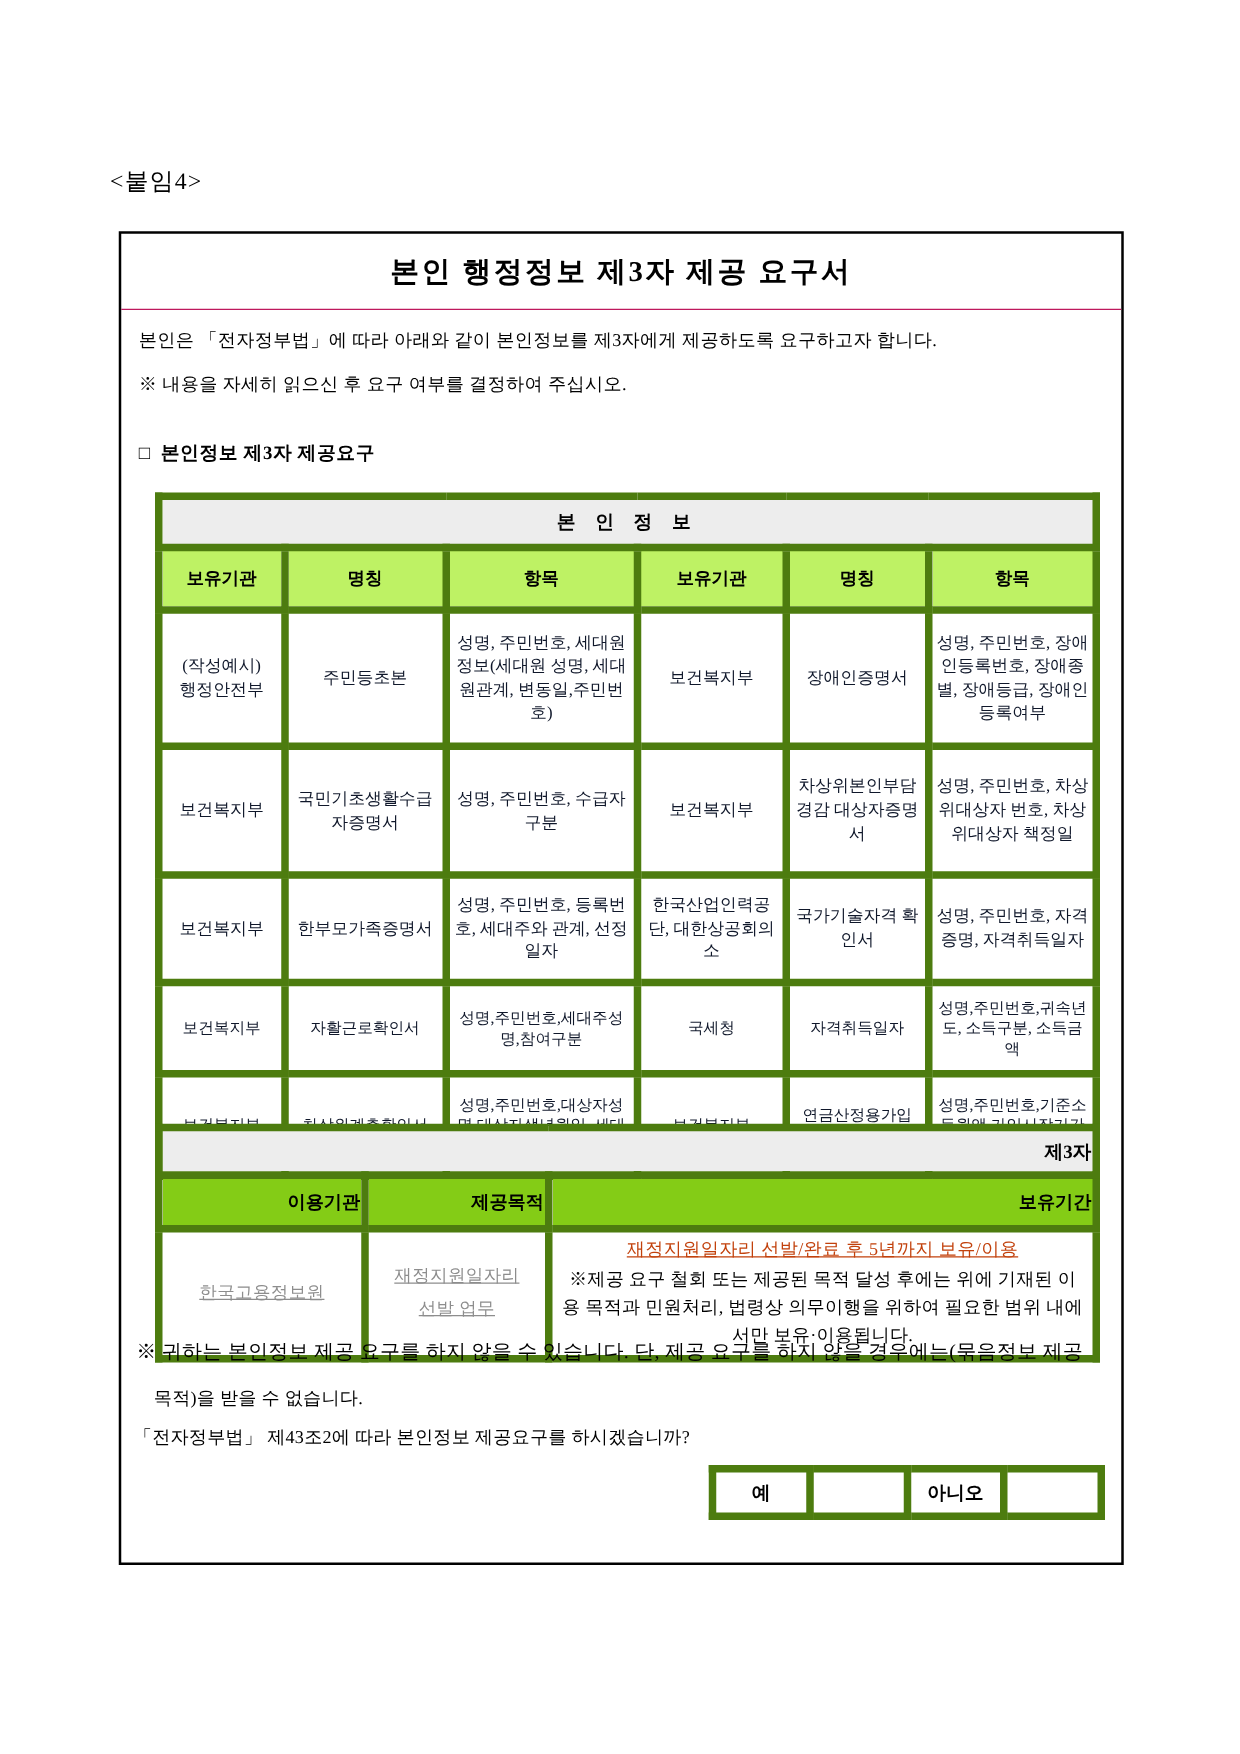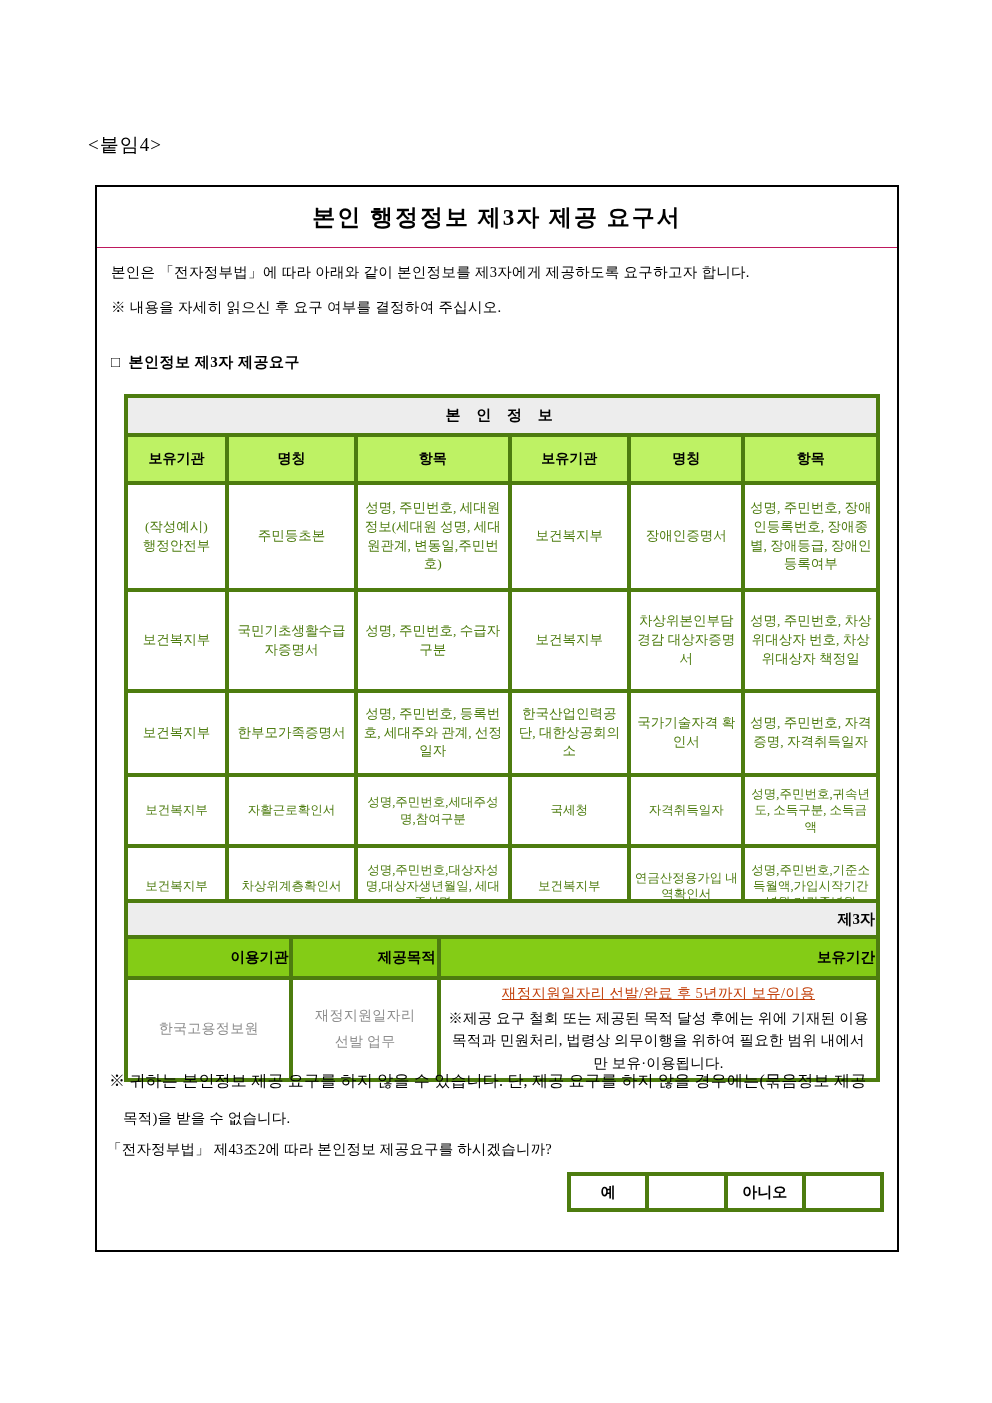--- a/index.html
+++ b/index.html
@@ -17,50 +17,50 @@
     height:60px;border-bottom:1px solid #be185d;
     display:flex;align-items:center;justify-content:center;
     font-weight:bold;font-size:23px;letter-spacing:2px;
   }
   .intro-line1{position:absolute;left:14px;top:76px;font-size:14.5px;letter-spacing:0.3px;}
   .intro-line2{position:absolute;left:14px;top:111px;font-size:14.5px;letter-spacing:0.3px;}
   .section-heading{position:absolute;left:14px;top:166px;font-size:15px;font-weight:bold;letter-spacing:0.5px;}
   .section-heading .bullet{font-weight:normal;margin-right:8px;}
 
   table{border-collapse:collapse;table-layout:fixed;}
-  td,th{border:4px solid #4d7c0f;overflow:hidden;}
+  td,th{border:6px solid #4d7c0f;overflow:hidden;}
 
   .tbl-personal{position:absolute;left:27px;top:207px;width:756px;}
   .tbl-personal .tbl-title{
     height:33px;background:#ededed;font-weight:bold;font-size:15px;
     text-align:center;letter-spacing:6px;
   }
   .tbl-personal th.col-h{
     height:42px;background:#bef264;font-weight:bold;font-size:14px;text-align:center;
   }
   .tbl-personal td{
-    color:#4d7c0f;font-size:13.5px;text-align:center;vertical-align:middle;
+    color:#0f172a;font-size:13.5px;text-align:center;vertical-align:middle;
     line-height:1.4;white-space:pre-line;padding:2px 3px;
   }
   .tbl-personal tr.r1 td{height:99px;}
   .tbl-personal tr.r2 td{height:93px;}
   .tbl-personal tr.r3 td{height:76px;}
   .tbl-personal tr.r4 td{height:63px;font-size:12.5px;line-height:1.3;}
   .tbl-personal tr.r5 td{height:72px;font-size:12.5px;line-height:1.3;}
 
   .tbl-third{position:absolute;left:27px;top:712px;width:756px;}
   .tbl-third .tbl-title{
     height:30px;background:#ededed;font-weight:bold;font-size:15px;text-align:right;
   }
   .tbl-third th.col-h{
     height:35px;background:#84cc16;font-weight:bold;font-size:14.5px;text-align:right;
   }
   .tbl-third td{vertical-align:middle;text-align:center;padding:4px 6px;height:90px;}
   .gray-underline{
-    color:#8d8d8d;font-size:14px;letter-spacing:0.3px;
+    color:#8d8d8d;text-decoration:underline;font-size:14px;letter-spacing:0.3px;
     white-space:pre-line;line-height:1.9;text-align:right;
   }
   .retention-head{
     display:block;color:#c2410c;text-decoration:underline;font-size:14.5px;
     margin-bottom:4px;letter-spacing:0.3px;
   }
   .retention-note{
     display:block;color:#000;font-size:14.5px;line-height:1.55;letter-spacing:0.2px;
   }
 

